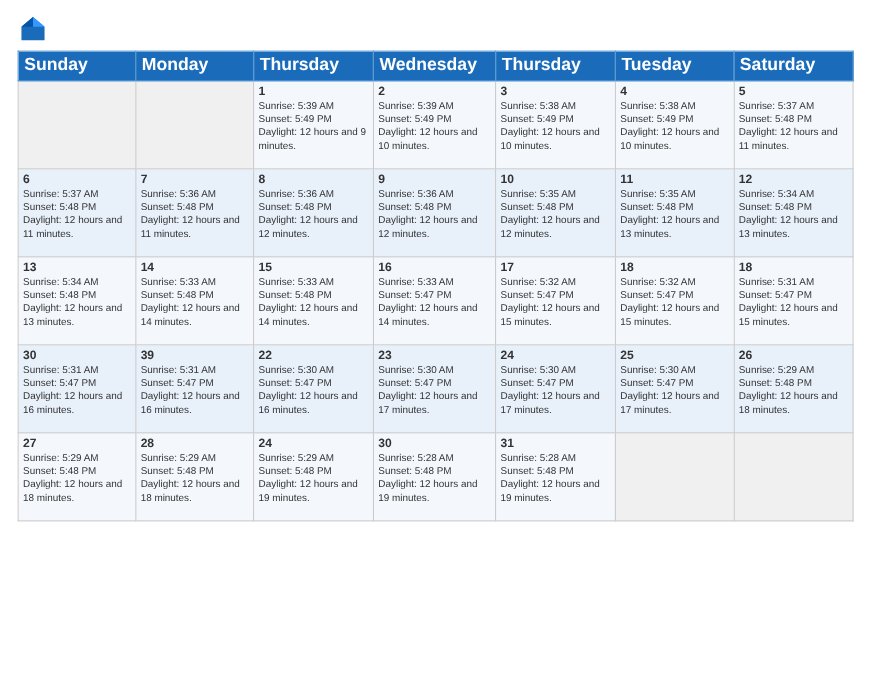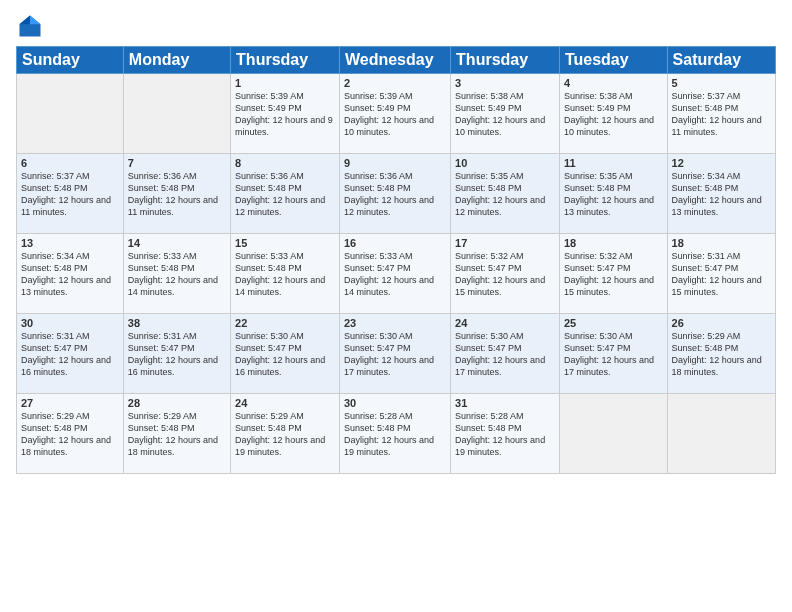--- a/index.html
+++ b/index.html
@@ -222,21 +222,21 @@
             <span class="day-num">18</span>
             <div class="day-info">Sunrise: 5:31 AM<br>Sunset: 5:47 PM<br>Daylight: 12 hours and 15 minutes.</div>
           </td>
         </tr>
         <tr>
           <td>
             <span class="day-num">30</span>
             <div class="day-info">Sunrise: 5:31 AM<br>Sunset: 5:47 PM<br>Daylight: 12 hours and 16 minutes.</div>
           </td>
           <td>
-            <span class="day-num">38</span>
+            <span class="day-num">39</span>
             <div class="day-info">Sunrise: 5:31 AM<br>Sunset: 5:47 PM<br>Daylight: 12 hours and 16 minutes.</div>
           </td>
           <td>
             <span class="day-num">22</span>
             <div class="day-info">Sunrise: 5:30 AM<br>Sunset: 5:47 PM<br>Daylight: 12 hours and 16 minutes.</div>
           </td>
           <td>
             <span class="day-num">23</span>
             <div class="day-info">Sunrise: 5:30 AM<br>Sunset: 5:47 PM<br>Daylight: 12 hours and 17 minutes.</div>
           </td>

